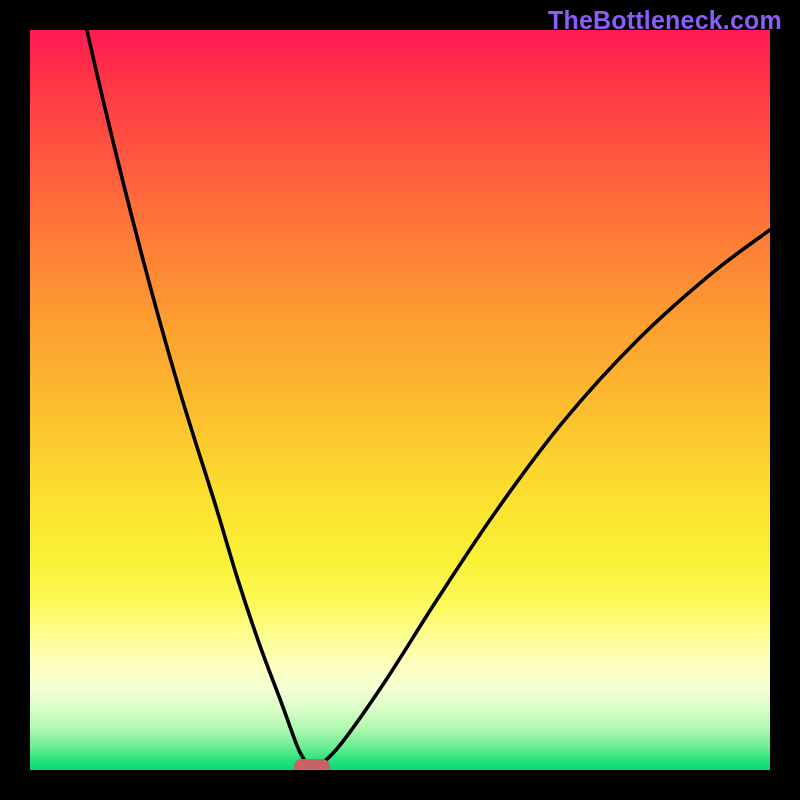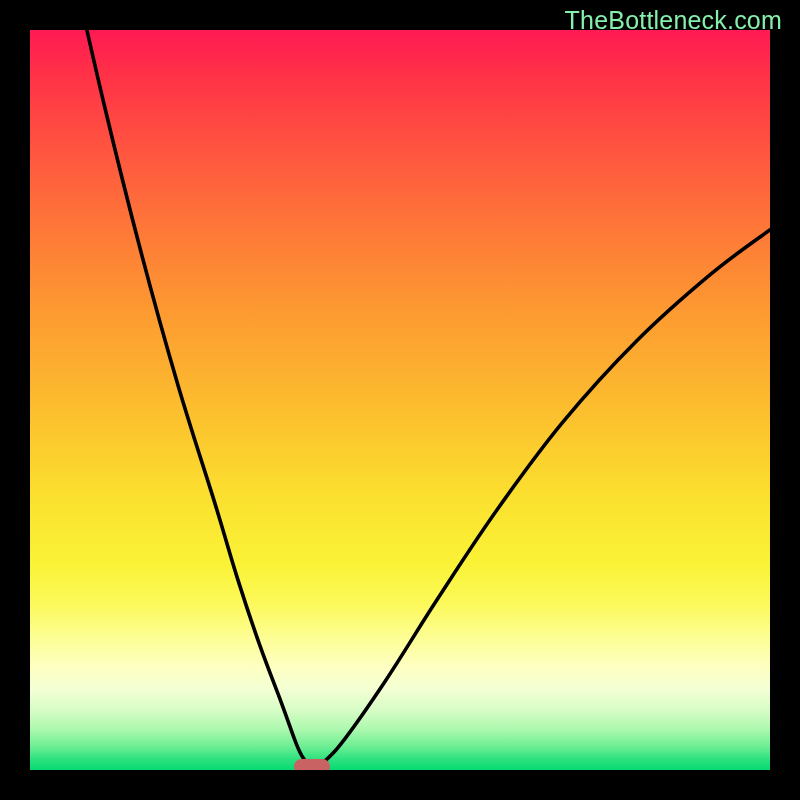--- a/index.html
+++ b/index.html
@@ -9,22 +9,22 @@
     height: 800px;
     background: #000;
     position: relative;
   }
   .watermark {
     position: absolute;
     top: 6px;
     right: 18px;
     font-family: Arial, Helvetica, sans-serif;
     font-size: 25px;
-    font-weight: 400;
-    color: #86efac;
+    font-weight: 700;
+    color: #8b5cf6;
     letter-spacing: 0.2px;
     z-index: 20;
   }
   .plot-area {
     position: absolute;
     left: 30px;
     top: 30px;
     width: 740px;
     height: 740px;
     background: linear-gradient(to bottom,

